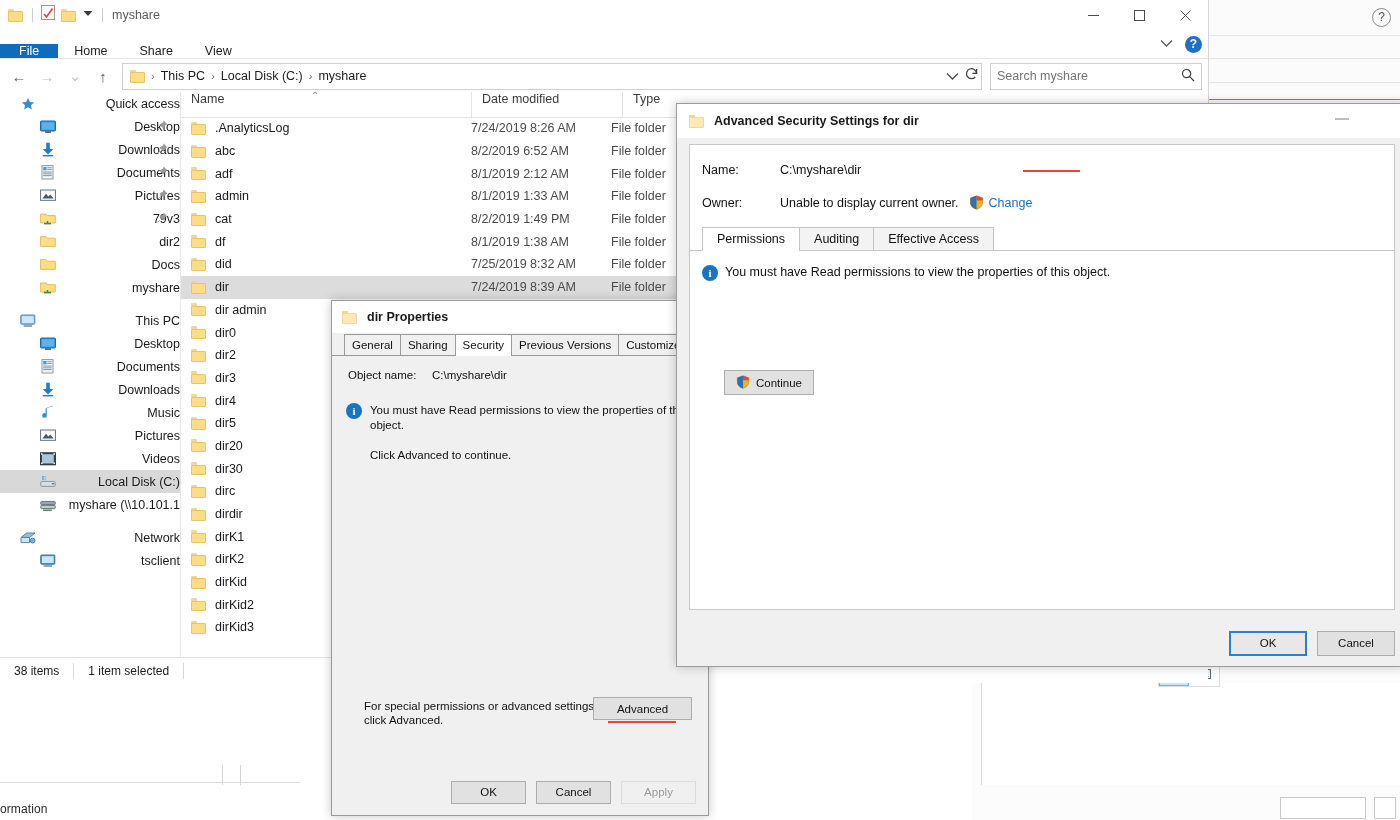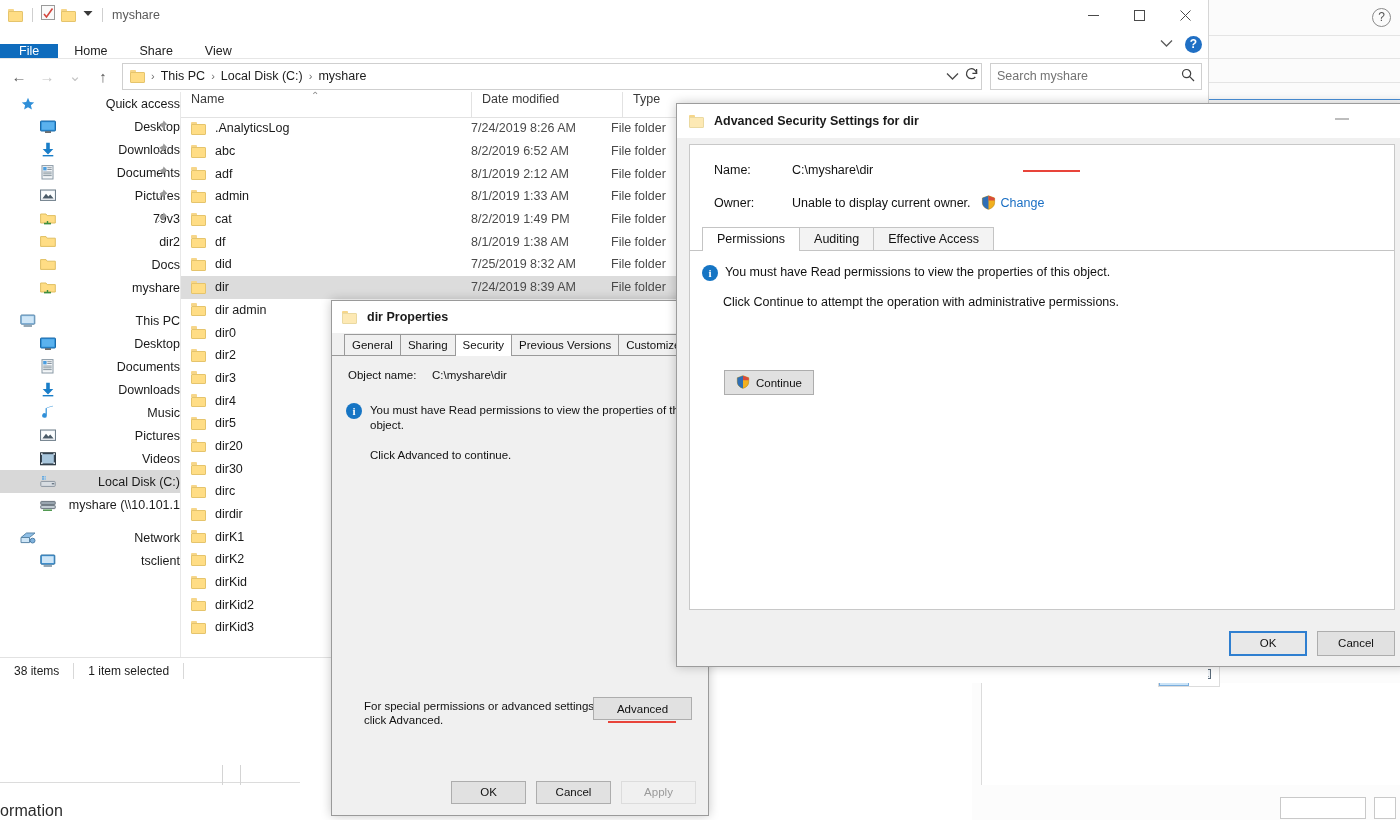--- a/index.html
+++ b/index.html
@@ -31,21 +31,21 @@
   .bg-viewbtn.sel { background:#cce4f7; border:1px solid #7aaede; box-sizing:border-box; }
   .bg-bottom-fields { position:absolute; right:4px; bottom:2px; display:flex; gap:8px; }
   .bg-field { width:84px; height:20px; border:1px solid #c9c9c9; background:#fff; }
   .bg-field.small { width:20px; }
   .bottom-left-strip {
     position:absolute; left:0; top:782px; width:300px; height:38px; background:#fff;
     border-top:1px solid #dcdcdc;
   }
   .bottom-left-strip .divider { position:absolute; top:-18px; width:1px; height:20px; background:#d4d4d4; }
   .clipped-text {
-    position:absolute; left:0; top:802px; font-size:16px; color:#2b2b2b;
+    position:absolute; left:0; top:802px; font-size:12px; color:#2b2b2b;
     clip-path: inset(0 0 0 0); letter-spacing:0.1px;
   }
 
   
   .explorer { position:absolute; left:0; top:0; width:1208px; height:682px; background:#fff; }
 
   .titlebar { position:relative; height:30px; background:#ffffff; display:flex; align-items:center; }
   .qat { display:flex; align-items:center; gap:5px; padding-left:8px; }
   .qat .sep { width:1px; height:14px; background:#cfcfcf; margin:0 3px; }
   .title-text { margin-left:6px; font-size:12.5px; color:#5b5b5b; }
@@ -154,21 +154,21 @@
   .btn.disabled { color:#9a9a9a; background:#f0f0f0; border-color:#dcdcdc; }
   .btn.default { border:2px solid #2f7fd0; background:#e8e8e8; }
   .redline { position:absolute; height:2px; background:#e8443a; }
   .dlg-footer { position:absolute; left:0; right:0; bottom:0; height:46px; display:flex; align-items:center; justify-content:flex-end; gap:10px; padding-right:12px; }
 
   
   #advsec { left:676px; top:103px; width:730px; height:562px; background:#f0f0f0; border:1px solid #9c9c9c;}
   #advsec .dlg-title { height:34px; }
   .asec-min { position:absolute; right:58px; top:14px; width:14px; height:2px; background:#bdbdbd;}
   .asec-panel { position:absolute; left:12px; top:40px; right:12px; bottom:56px; background:#fff; border:1px solid #c8c8c8;}
-  .asec-row { display:flex; font-size:12.5px; color:#111; padding-left:24px; margin-top:18px; align-items:center;}
+  .asec-row { display:flex; font-size:12.5px; color:#111; padding-left:12px; margin-top:18px; align-items:center;}
   .asec-row .lbl { width:78px; }
   .shield { width:15px; height:15px; flex:none; margin-right:5px; }
   .link { color:#1a6fc4; font-size:12.5px; position:relative; }
   .atabs { display:flex; margin-top:16px; padding-left:12px; border-bottom:1px solid #c4c4c4; align-items:flex-end; height:24px;}
   .atab { font-size:12.5px; color:#111; padding:4px 14px; border:1px solid #c4c4c4; border-bottom:none; background:#f3f3f3; margin-right:-1px;}
   .atab.active { background:#fff; position:relative; top:1px; padding-bottom:5px; }
   .asec-info { display:flex; padding:14px 0 0 12px; font-size:12.5px; color:#111; align-items:flex-start;}
   .asec-note { padding:14px 0 0 33px; font-size:12.5px; color:#111;}
   .continue-btn { position:absolute; left:34px; top:225px; width:90px; height:25px; }
 </style>
@@ -906,21 +906,20 @@
       <div class="atabs">
         <div class="atab active">Permissions</div>
         <div class="atab">Auditing</div>
         <div class="atab">Effective Access</div>
       </div>
 
       <div class="asec-info">
         <span class="info-i">i</span>
         <span style="margin-left:7px;">You must have Read permissions to view the properties of this object.</span>
       </div>
-      <div class="asec-note">Click Continue to attempt the operation with administrative permissions.</div>
 
       <div class="btn continue-btn">
         <span class="shield">
           <svg width="14" height="14" viewBox="0 0 15 15">
               <path d="M7.5 0.8 L13.6 3 V7.5 C13.6 11 10.9 13.4 7.5 14.3 C4.1 13.4 1.4 11 1.4 7.5 V3 Z" fill="#f2b01e" stroke="#b8860b" stroke-width="0.6"></path>
               <path d="M7.5 0.8 L1.4 3 V7.5 C1.4 11 4.1 13.4 7.5 14.3 Z" fill="#2f6fb5"></path>
               <path d="M7.5 0.8 L13.6 3 V5.5 H7.5 Z" fill="#d94b3b"></path>
             </svg>
         </span>
         <span>Continue</span>

